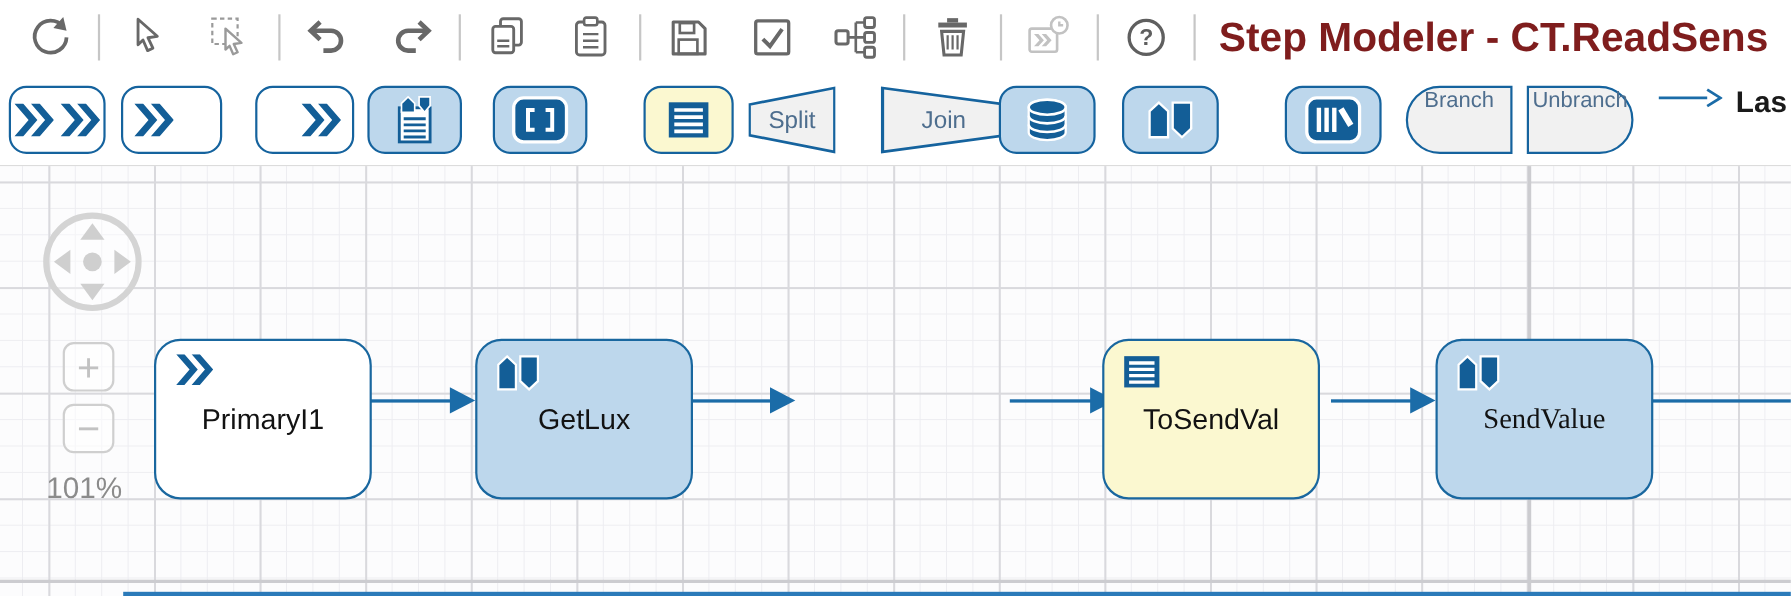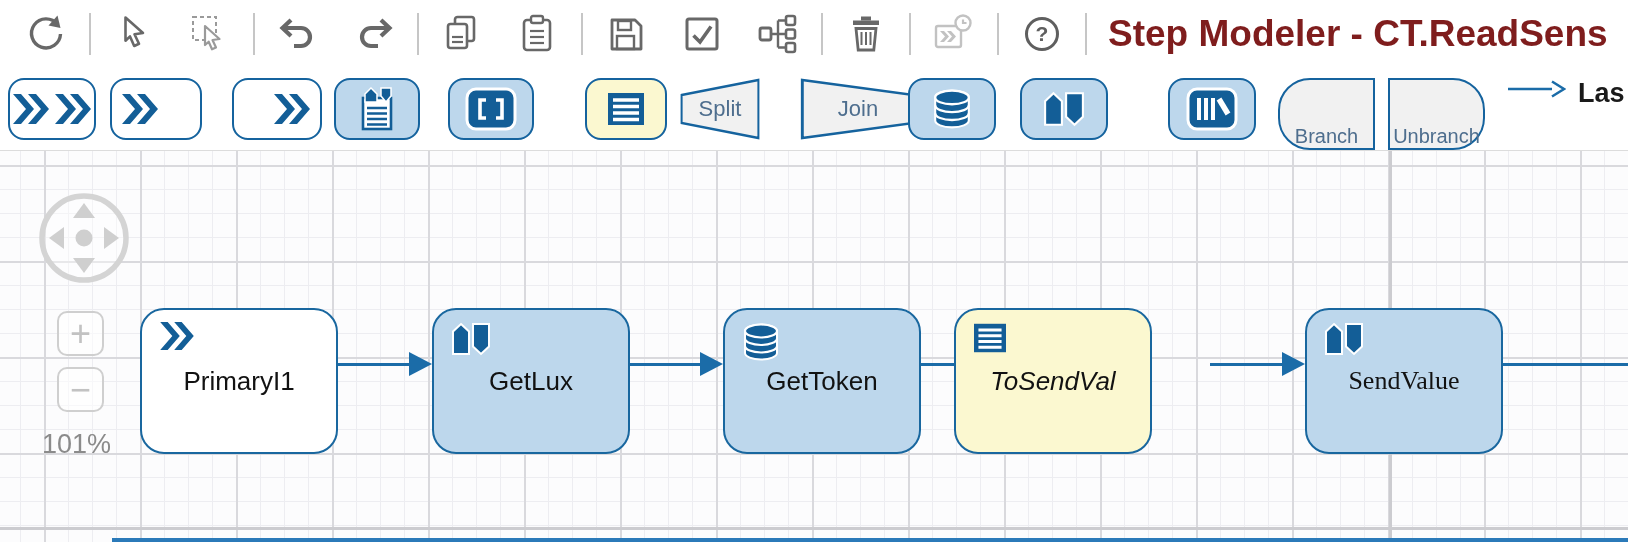--- a/index.html
+++ b/index.html
@@ -21,22 +21,22 @@
   .toolbar2{position:absolute;top:68px;left:0;right:0;height:82px;background:#fff;}
   .pal-btn{position:absolute;top:10px;height:62px;border:2.5px solid #15639e;
     border-radius:16px;background:#fff;display:flex;align-items:center;
     justify-content:center;box-sizing:border-box;cursor:pointer;gap:6px;}
   .pal-btn.blue{background:#bdd7ec;}
   .pal-btn.yellow{background:#fbf8d0;}
   .pal-shape{position:absolute;top:10px;height:62px;cursor:pointer;}
   .pal-shape svg{position:absolute;left:0;top:0;width:100%;height:100%;}
   .shape-label{position:absolute;left:0;right:0;top:0;bottom:0;display:flex;
     align-items:center;justify-content:center;font-size:22px;color:#4e6e8e;}
-  .pal-round{position:absolute;top:10px;height:72px;border:2.5px solid #15639e;
-    background:#f1f1f1;box-sizing:border-box;display:flex;align-items:flex-end;
+  .pal-round{position:absolute;top:10px;height:62px;border:2.5px solid #15639e;
+    background:#f1f1f1;box-sizing:border-box;display:flex;align-items:flex-start;
     justify-content:center;font-size:20px;color:#4e6e8e;cursor:pointer;}
   .round-l{border-radius:32px 0 0 32px;}
   .round-r{border-radius:0 32px 32px 0;}
   .legend{position:absolute;top:10px;height:62px;display:flex;align-items:flex-start;gap:12px;}
   .legend-label{font-size:27px;font-weight:bold;color:#1a1a1a;white-space:nowrap;}
   
   .canvas{position:absolute;top:150px;left:0;right:0;bottom:0;
     background-color:#fcfcfd;border-top:1px solid #dcdcdc;
     background-image:
       linear-gradient(to right,#d9d9dd 2px,transparent 2px),
@@ -296,29 +296,21 @@
     </svg>
     <span class="node-label">PrimaryI1</span>
   </div>
   <div class="flow-node" style="left: 432px; background: rgb(189, 215, 236);">
     <svg class="node-icon" width="42" height="34" viewBox="0 0 40 34">
       <polygon points="10,2 18,9.5 18,32 2,32 2,9.5" fill="#135e97" stroke="#fff" stroke-width="2"></polygon>
       <polygon points="22,2 38,2 38,24.5 30,32 22,24.5" fill="#135e97" stroke="#fff" stroke-width="2"></polygon>
     </svg>
     <span class="node-label">GetLux</span>
   </div>
-  <div class="flow-node" style="left: 723px; background: rgb(189, 215, 236);">
-    <svg class="node-icon" width="40" height="40" viewBox="0 0 40 40">
-      <path d="M4 9 a16 6.5 0 0 1 32 0 v22 a16 6.5 0 0 1 -32 0 z" fill="#135e97" stroke="#fff" stroke-width="2"></path>
-      <ellipse cx="20" cy="9" rx="16" ry="6.5" fill="#135e97" stroke="#fff" stroke-width="2.2"></ellipse>
-      <path d="M4 16.5 a16 6.5 0 0 0 32 0 M4 24 a16 6.5 0 0 0 32 0" fill="none" stroke="#fff" stroke-width="2.2"></path>
-    </svg>
-    <span class="node-label">GetToken</span>
-  </div>
-  <div class="flow-node" style="left: 954px; background: rgb(251, 248, 208); font-style: italic;">
+  <div class="flow-node" style="left: 1002px; background: rgb(251, 248, 208);">
     <svg class="node-icon" width="36" height="32" viewBox="0 0 40 36">
       <rect x="2" y="2" width="36" height="32" fill="#135e97"></rect>
       <path d="M7 9 h26 M7 15.5 h26 M7 22 h26 M7 28.5 h26" stroke="#fff" stroke-width="3.4"></path>
     </svg>
     <span class="node-label">ToSendVal</span>
   </div>
   <div class="flow-node" style="left: 1305px; background: rgb(189, 215, 236); font-family: Liberation Serif, serif;">
     <svg class="node-icon" width="42" height="34" viewBox="0 0 40 34">
       <polygon points="10,2 18,9.5 18,32 2,32 2,9.5" fill="#135e97" stroke="#fff" stroke-width="2"></polygon>
       <polygon points="22,2 38,2 38,24.5 30,32 22,24.5" fill="#135e97" stroke="#fff" stroke-width="2"></polygon>

